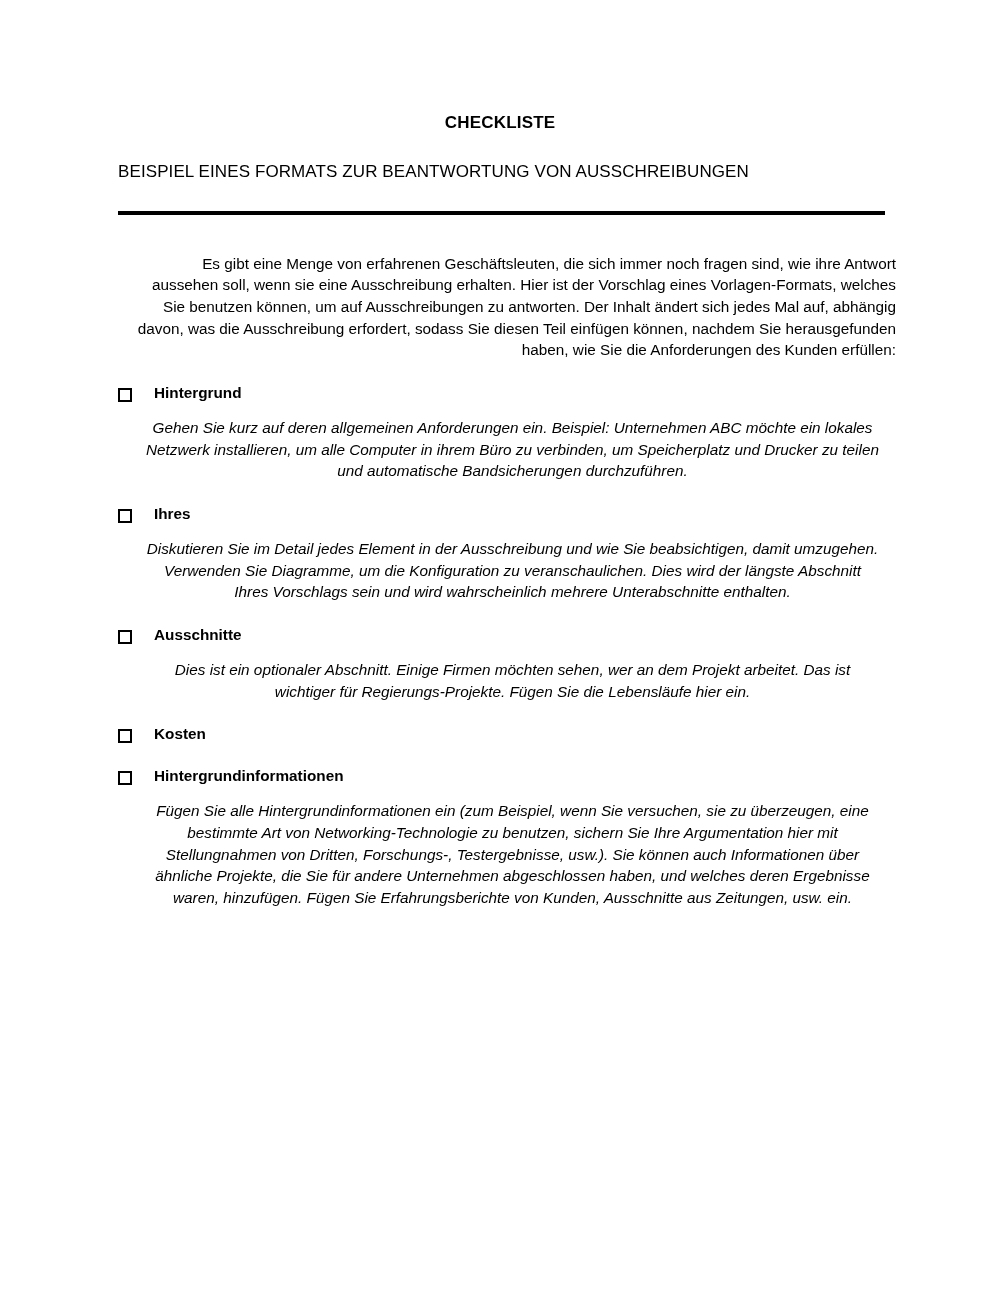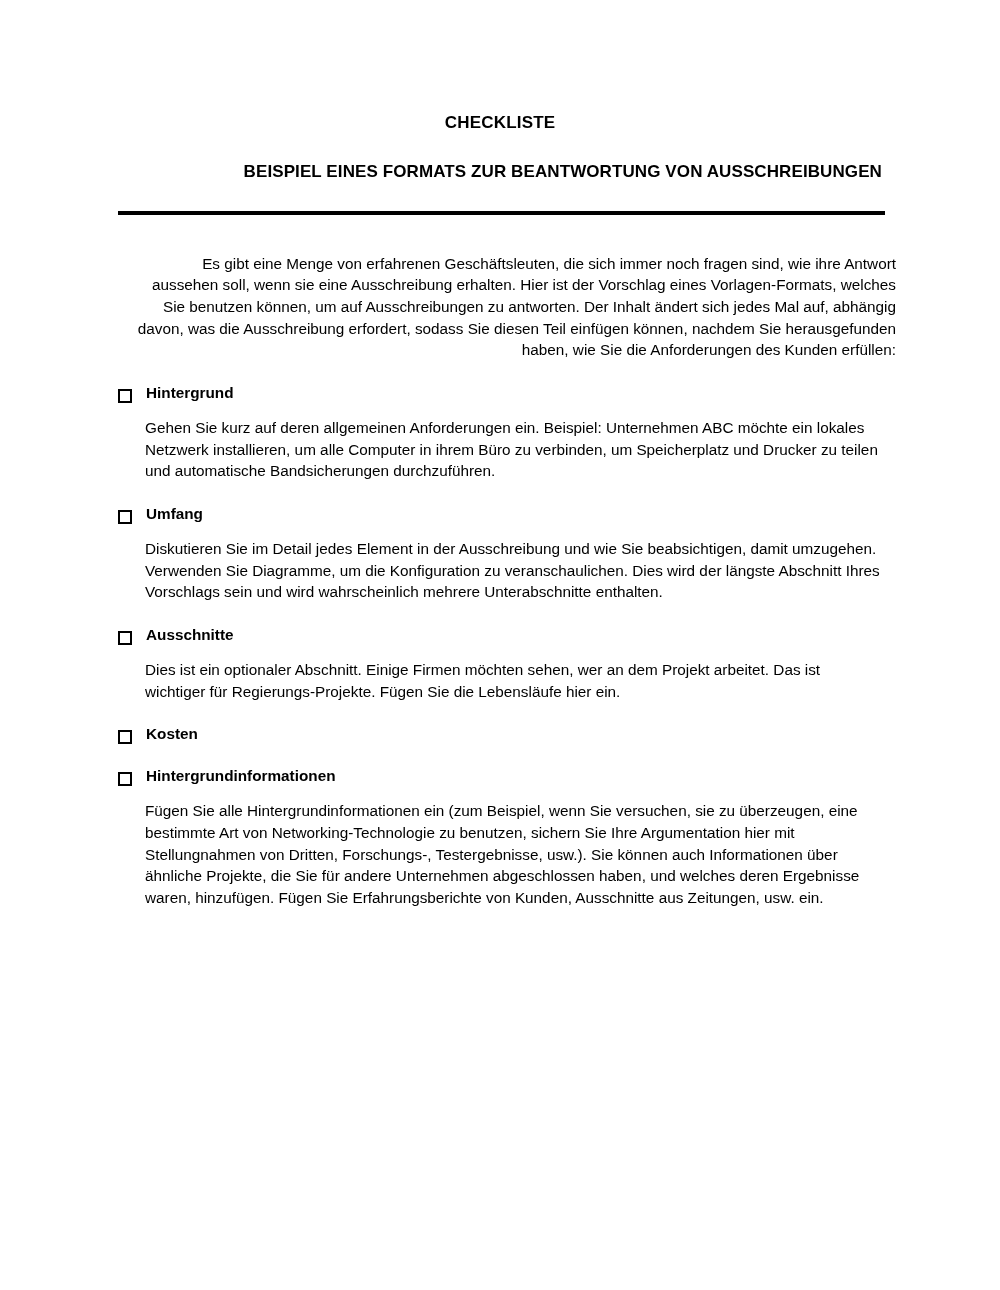--- a/index.html
+++ b/index.html
@@ -34,23 +34,23 @@
     text-align: center;
     font-size: 17px;
     font-weight: bold;
     letter-spacing: 0.2px;
     line-height: 1.25;
   }
 
   .doc-subtitle {
     margin: 0;
     padding-top: 28px;
-    text-align: right;
+    text-align: left;
     font-size: 17px;
-    font-weight: bold;
+    font-weight: normal;
     letter-spacing: 0.1px;
     line-height: 1.25;
     white-space: nowrap;
   }
 
   .rule {
     margin-top: 28px;
     height: 4px;
     background: #000000;
     width: 767px;
@@ -69,22 +69,22 @@
   
   .section {
     margin-top: 22px;
   }
   .section:first-of-type {
     margin-top: 24px;
   }
 
   .section-head {
     display: flex;
-    align-items: flex-end;
-    gap: 0;
+    align-items: center;
+    gap: 8px;
   }
 
   .checkbox-icon {
     display: inline-block;
     width: 14px;
     height: 14px;
     border: 2px solid #000000;
     box-sizing: border-box;
     position: relative;
     margin-top: 3px;
@@ -110,21 +110,22 @@
     white-space: nowrap;
   }
 
   .section-body {
     margin: 0;
     margin-left: 27px;
     padding-top: 14px;
     font-size: 15.3px;
     line-height: 1.42;
     width: 735px;
-    text-align: left;
+    text-align: center;
+    font-style: italic;
   }
 </style>
 </head>
 <body>
 
 <div class="page">
 
   <h1 class="doc-title">CHECKLISTE</h1>
 
   <h2 class="doc-subtitle">BEISPIEL EINES FORMATS ZUR BEANTWORTUNG VON AUSSCHREIBUNGEN</h2>
@@ -137,21 +138,21 @@
     <div class="section-head">
       <span class="checkbox-icon"></span>
       <span class="section-title">Hintergrund</span>
     </div>
     <p class="section-body">Gehen Sie kurz auf deren allgemeinen Anforderungen ein. Beispiel: Unternehmen ABC möchte ein lokales Netzwerk installieren, um alle Computer in ihrem Büro zu verbinden, um Speicherplatz und Drucker zu teilen und automatische Bandsicherungen durchzuführen.</p>
   </div>
 
   <div class="section">
     <div class="section-head">
       <span class="checkbox-icon"></span>
-      <span class="section-title">Umfang</span>
+      <span class="section-title">Ihres</span>
     </div>
     <p class="section-body">Diskutieren Sie im Detail jedes Element in der Ausschreibung und wie Sie beabsichtigen, damit umzugehen. Verwenden Sie Diagramme, um die Konfiguration zu veranschaulichen. Dies wird der längste Abschnitt Ihres Vorschlags sein und wird wahrscheinlich mehrere Unterabschnitte enthalten.</p>
   </div>
 
 
   <div class="section">
     <div class="section-head">
       <span class="checkbox-icon"></span>
       <span class="section-title">Ausschnitte</span>
     </div>

